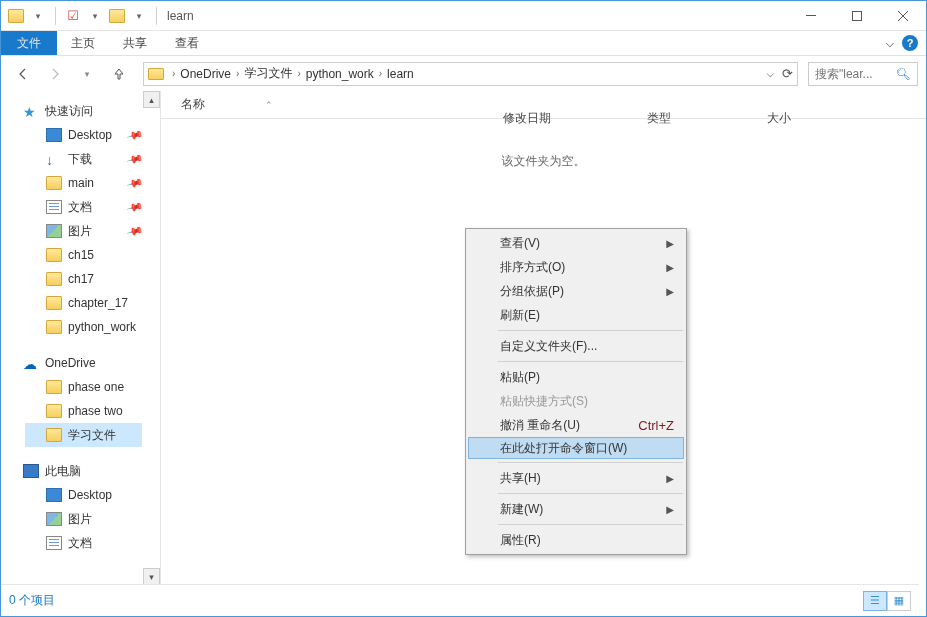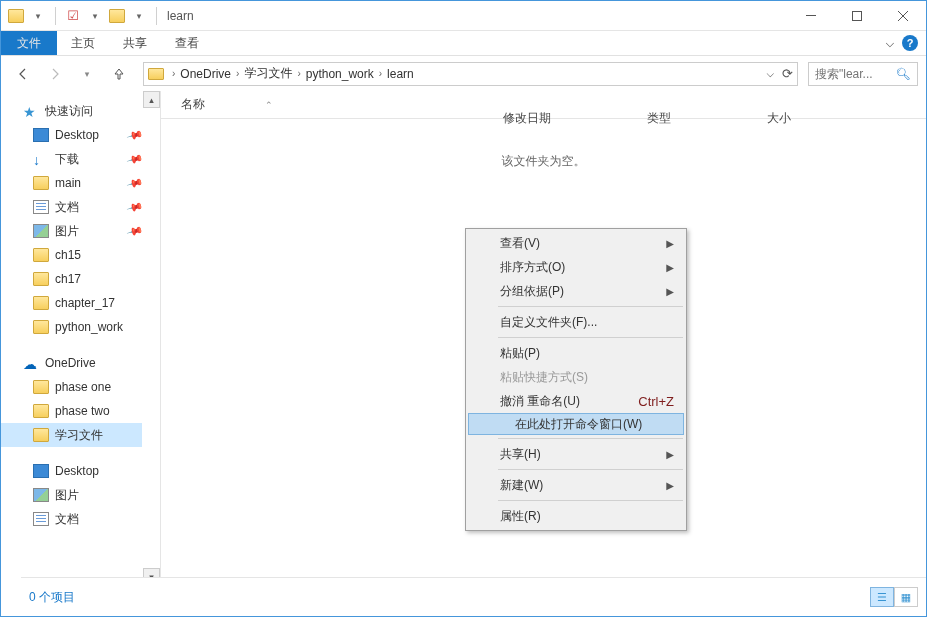--- a/index.html
+++ b/index.html
@@ -32,21 +32,21 @@
 .search-box input { border: none; outline: none; font-size: 12px; width: 70px; color: #888; background: transparent; }
 
 .main-area { display: flex; height: 494px; }
 .nav-pane { width: 160px; border-right: 1px solid #e5e5e5; overflow-y: auto; padding-top: 8px; position: relative; }
 .scroll-btn { position: absolute; right: 0; width: 17px; height: 17px; background: #f0f0f0; border: 1px solid #ccc; display: flex; align-items: center; justify-content: center; font-size: 9px; color: #555; }
 .scroll-btn.up { top: 0; }
 .scroll-btn.down { bottom: 0; }
 .tree { padding-right: 18px; }
 .tnode { display: flex; align-items: center; height: 24px; padding-left: 22px; font-size: 12px; color: #333; gap: 6px; position: relative; }
 .tnode.root { padding-left: 22px; }
-.tnode.child { padding-left: 32px; }
+.tnode.child { padding-left: 21px; margin-left: 24px; }
 .tnode.selected { background: #cce8ff; }
 .tlabel { white-space: nowrap; overflow: hidden; text-overflow: ellipsis; }
 .pin { margin-left: auto; color: #888; font-size: 11px; transform: rotate(30deg); }
 .ico { width: 16px; height: 14px; display: inline-block; flex-shrink: 0; }
 .ico.folder { background: linear-gradient(#ffe79c,#f7cf5d); border: 1px solid #d0a83c; border-radius: 1px; }
 .ico.star { color: #3895d3; font-size: 14px; }
 .ico.desktop { background: #3c8ad6; border: 1px solid #2a6fb0; }
 .ico.download { color: #1979ca; font-size: 14px; font-weight: bold; }
 .ico.doc { background: #fff; border: 1px solid #888; position: relative; }
 .ico.doc::after { content:""; position:absolute; top:2px; left:2px; right:2px; height:1px; background:#6a9bd8; box-shadow: 0 3px 0 #6a9bd8, 0 6px 0 #6a9bd8; }
@@ -56,27 +56,27 @@
 .ico.video { background: linear-gradient(#555,#333); border: 1px solid #222; }
 
 .content { flex: 1; position: relative; text-align: right; }
 .col-headers { height: 28px; display: flex; align-items: center; border-bottom: 1px solid #e5e5e5; padding-left: 20px; font-size: 12px; color: #444; }
 .ch-name { width: 250px; display: flex; align-items: center; gap: 60px; }
 .ch { width: 120px; margin-top: 28px; }
 .content-body { display: flex; justify-content: center; padding-top: 34px; font-size: 12px; color: #666; }
 
 .ctx-menu { position: absolute; left: 464px; top: 227px; width: 222px; background: #f0f0f0; border: 1px solid #a0a0a0; box-shadow: 2px 2px 4px rgba(0,0,0,0.25); z-index: 100; padding: 2px; }
 .mi { height: 24px; display: flex; align-items: center; padding-left: 32px; padding-right: 10px; font-size: 12px; color: #333; position: relative; }
-.mi.hover { background: #c0dcf3; border: 1px solid #7eb4e0; height: 22px; padding-left: 46px; padding-right: 9px; }
+.mi.hover { background: #c0dcf3; border: 1px solid #7eb4e0; height: 22px; padding-left: 31px; padding-right: 9px; }
 .mi.disabled { color: #999; }
 .mi .arrow { margin-left: auto; font-size: 10px; color: #555; }
 .mi .shortcut { margin-left: auto; font-size: 13px; color: #7f1d1d; }
 .msep { height: 1px; background: #d0d0d0; margin: 3px 1px 3px 30px; }
 
-.status-bar { position: absolute; bottom: 0; left: 0; right: 0; height: 39px; border-top: 1px solid #e5e5e5; display: flex; align-items: center; padding: 0 8px; font-size: 12px; color: #1979ca; background: #fff; margin-left: 20px; }
+.status-bar { position: absolute; bottom: 0; left: 0; right: 7px; height: 32px; border-top: 1px solid #e5e5e5; display: flex; align-items: center; padding: 0 8px; font-size: 12px; color: #1979ca; background: #fff; }
 .view-toggle { margin-left: auto; display: flex; }
 .vt { width: 24px; height: 20px; border: 1px solid #ccc; display: flex; align-items: center; justify-content: center; color: #3895d3; font-size: 11px; }
 .vt.active { background: #cce8ff; border-color: #7eb4e0; }
 </style>
 </head>
 <body>
 
 <div class="titlebar">
   <div class="qat">
     <span class="qat-icon">
@@ -222,20 +222,24 @@
         </div>
         <div class="tnode child">
           <span class="ico folder"></span>
           <span class="tlabel">phase two</span>
         </div>
         <div class="tnode child selected">
           <span class="ico folder"></span>
           <span class="tlabel">学习文件</span>
         </div>
         <div style="height:12px"></div>
+        <div class="tnode root">
+          <span class="ico pc"></span>
+          <span class="tlabel">此电脑</span>
+        </div>
         <div class="tnode child">
           <span class="ico desktop"></span>
           <span class="tlabel">Desktop</span>
         </div>
         <div class="tnode child">
           <span class="ico pic"></span>
           <span class="tlabel">图片</span>
         </div>
         <div class="tnode child">
           <span class="ico doc"></span>
@@ -264,20 +268,23 @@
       <span class="arrow">▶</span>
     </div>
     <div class="mi">
       <span>排序方式(O)</span>
       <span class="arrow">▶</span>
     </div>
     <div class="mi">
       <span>分组依据(P)</span>
       <span class="arrow">▶</span>
     </div>
+    <div class="mi">
+      <span>刷新(E)</span>
+    </div>
     <div class="msep"></div>
     <div class="mi">
       <span>自定义文件夹(F)...</span>
     </div>
     <div class="msep"></div>
     <div class="mi">
       <span>粘贴(P)</span>
     </div>
     <div class="mi disabled">
       <span>粘贴快捷方式(S)</span>

